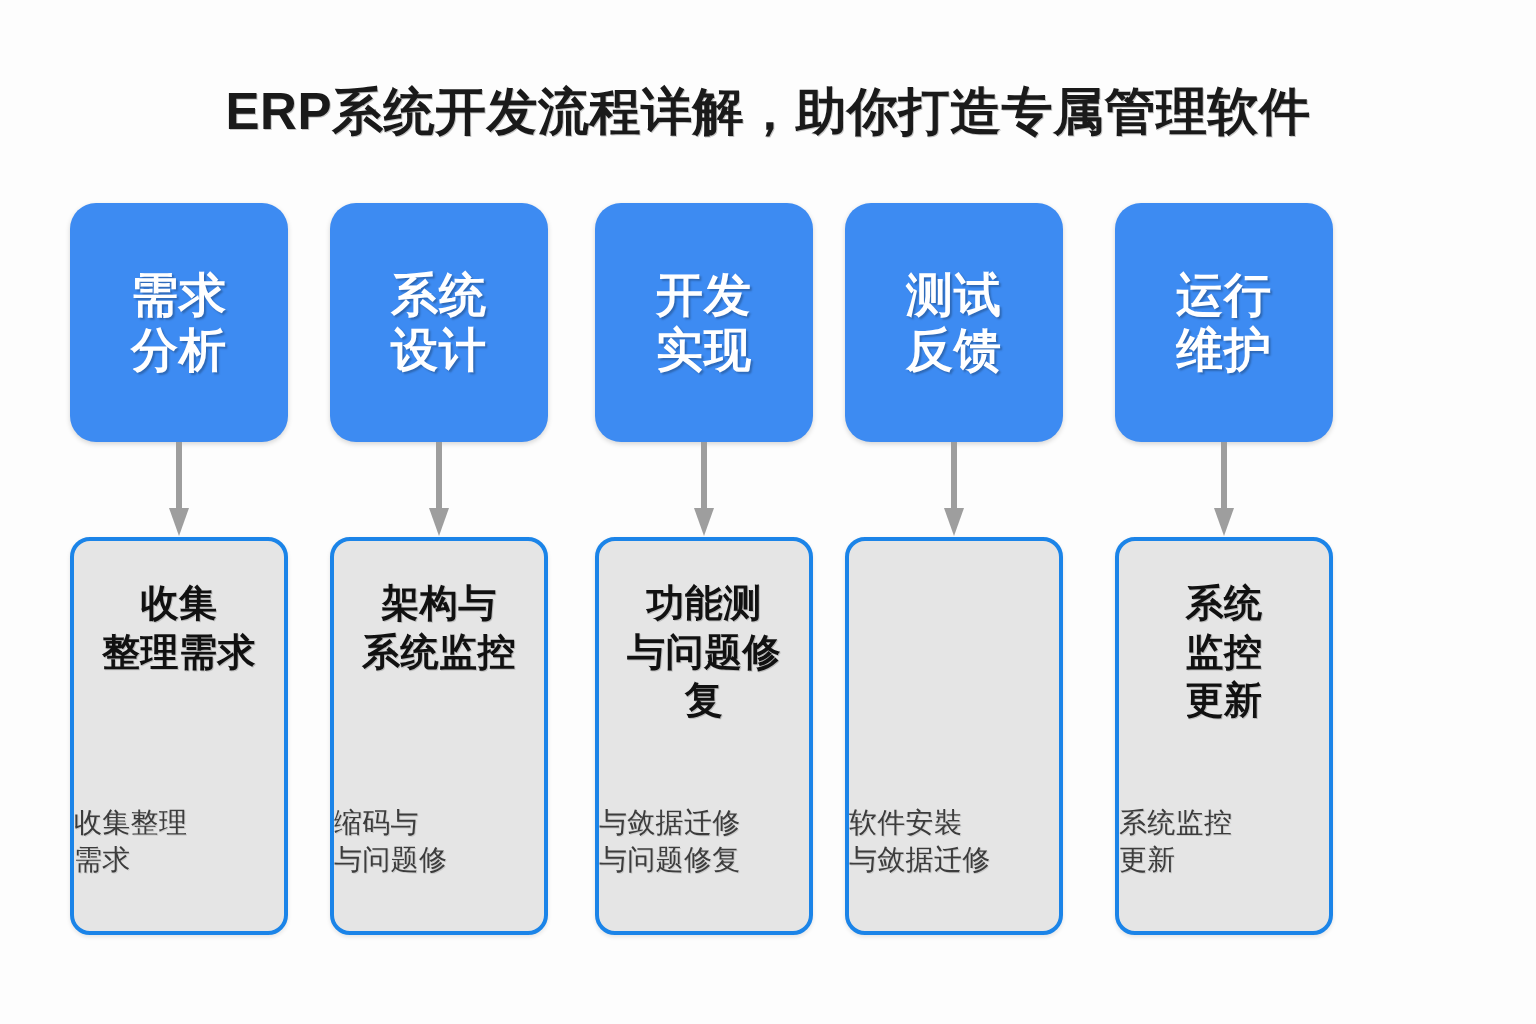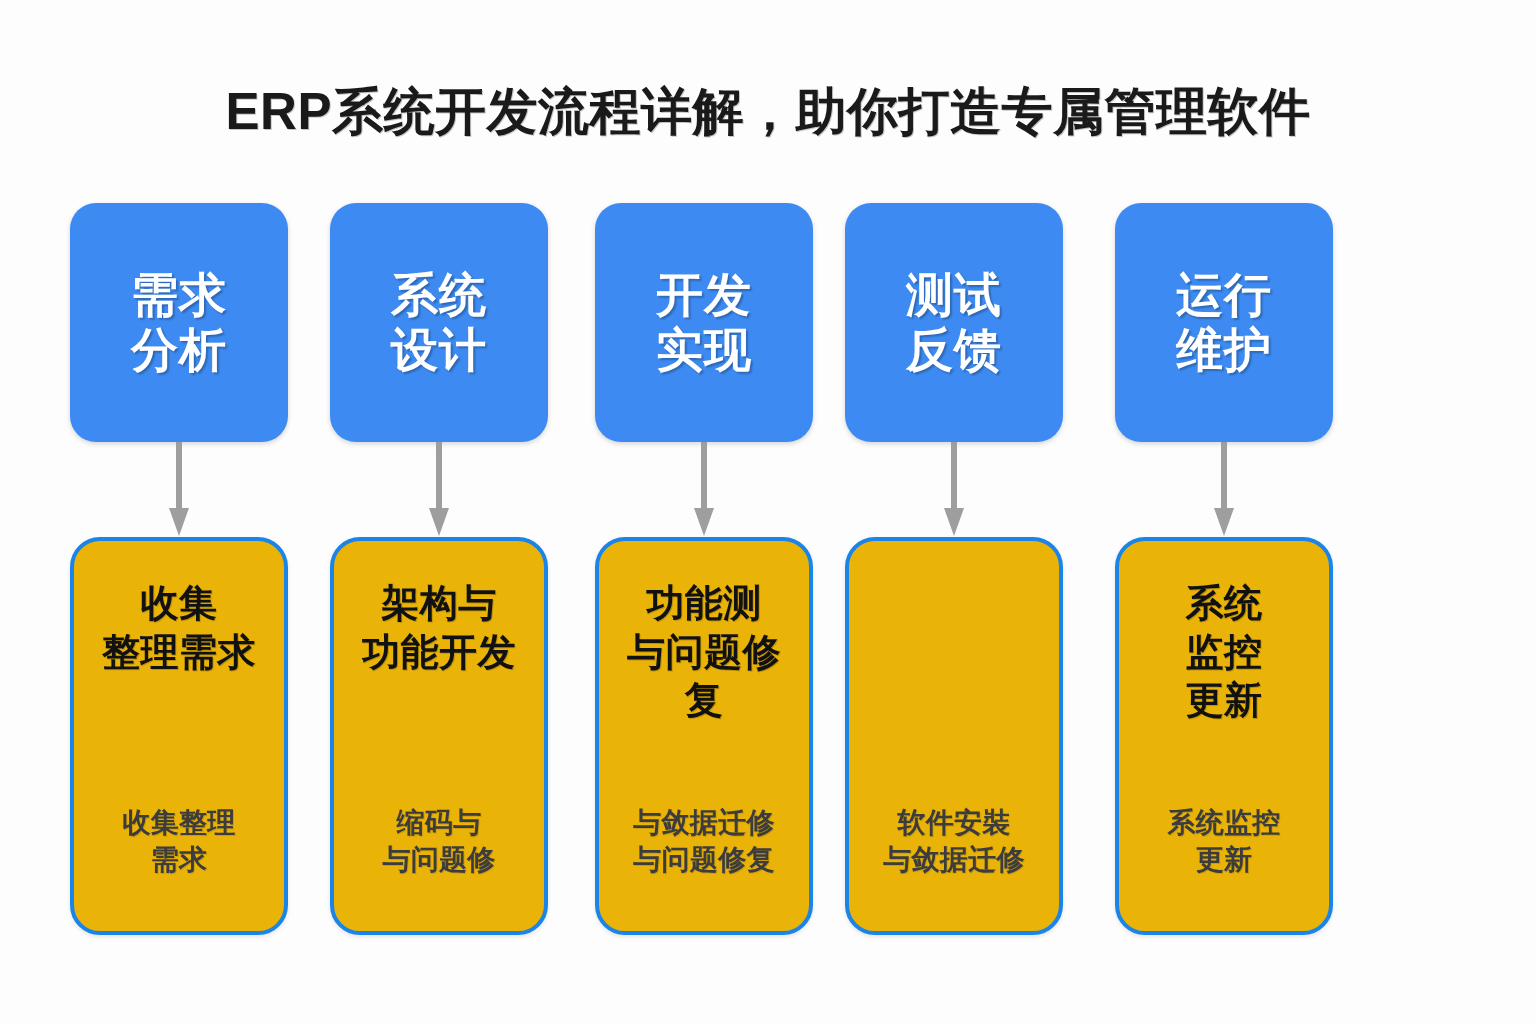--- a/index.html
+++ b/index.html
@@ -101,23 +101,23 @@
     border-top:28px solid #9e9e9e;
   }
 
   
   .detail-box {
     position:absolute;
     top:334px;
     left:0;
     width:218px;
     height:398px;
-    background:#eab308;
+    background:#e5e5e5;
     border:4px solid #1b84e8;
-    border-radius:30px;
+    border-radius:20px;
     display:flex;
     flex-direction:column;
     align-items:center;
     box-shadow:0 2px 4px rgba(0,0,0,0.10);
     padding-top:38px;
     overflow:hidden;
   }
 
   .detail-main {
     width:100%;
@@ -129,23 +129,22 @@
     letter-spacing:0.5px;
     text-shadow:1px 1px 0 rgba(0,0,0,0.18);
     white-space:pre-line;
   }
 
   .detail-sub {
     position:absolute;
     left:0;
     bottom:52px;
     width:100%;
-    text-align:center;
     font-size:28px;
-    font-weight:bold;
+    font-weight:normal;
     line-height:1.32;
     color:#3c3c3c;
     letter-spacing:0.3px;
     text-shadow:1px 1px 0 rgba(0,0,0,0.12);
     white-space:pre-line;
   }
 </style>
 </head>
 <body>
 
@@ -174,21 +173,21 @@
     <div class="stage-box">
       <div class="stage-line">系统</div>
       <div class="stage-line">设计</div>
     </div>
     <div class="arrow">
       <div class="arrow-shaft"></div>
       <div class="arrow-head"></div>
     </div>
     <div class="detail-box">
       <div class="detail-main">架构与
-功能开发</div>
+系统监控</div>
       <div class="detail-sub">缩码与
 与问题修</div>
     </div>
   </div>
 
   <div class="column col-2">
     <div class="stage-box">
       <div class="stage-line">开发</div>
       <div class="stage-line">实现</div>
     </div>

